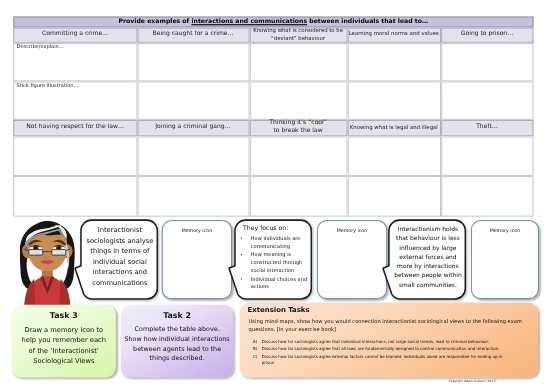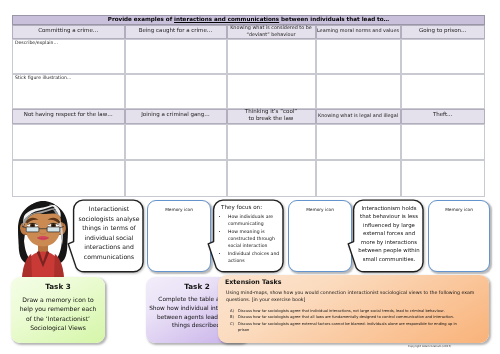--- a/index.html
+++ b/index.html
@@ -58,21 +58,21 @@
   .card h3{margin:0;text-align:center;font-size:7.2px;font-weight:bold;color:#111;
     position:absolute;left:0;right:0;}
   .card p{margin:0;text-align:center;font-size:6.1px;color:#111;line-height:1.52;
     white-space:pre-line;position:absolute;left:0;right:0;}
   .task1 h3,.task2 h3{top:5px;}
   .task1 p,.task2 p{top:19px;}
   .task2 p{font-size:5.8px;}
   .task1{left:11px;top:277px;width:94px;height:66px;
     background:linear-gradient(150deg,#f3fde5 0%,#eefcd9 30%,#d5f6a8 100%);}
   .task2{left:110px;top:277px;width:102px;height:66px;
-    background:linear-gradient(150deg,#f2ecfa 0%,#ebe3f7 30%,#c6aee8 100%);margin-left:36px;}
+    background:linear-gradient(150deg,#f2ecfa 0%,#ebe3f7 30%,#c6aee8 100%);}
   .ext{left:218px;top:275px;width:271px;height:68px;
     background:linear-gradient(150deg,#fbe3ce 0%,#fbdcc0 30%,#f9b279 100%);}
   .ext h3{text-align:left;left:7px;right:auto;top:3.5px;font-size:6.3px;}
   .ext .lead{text-align:left;left:8px;right:10px;top:16px;font-size:4.7px;
     line-height:1.46;white-space:pre-line;}
   .ext ol{position:absolute;left:12px;right:22px;top:33px;margin:0;padding:0;list-style:none;}
   .ext li{font-size:3.65px;line-height:1.72;color:#111;position:relative;padding-left:8px;}
   .ext li .lab{position:absolute;left:0;top:0;}
   .copy{position:absolute;left:408px;top:344px;font-size:2.7px;color:#333;}
 </style>

